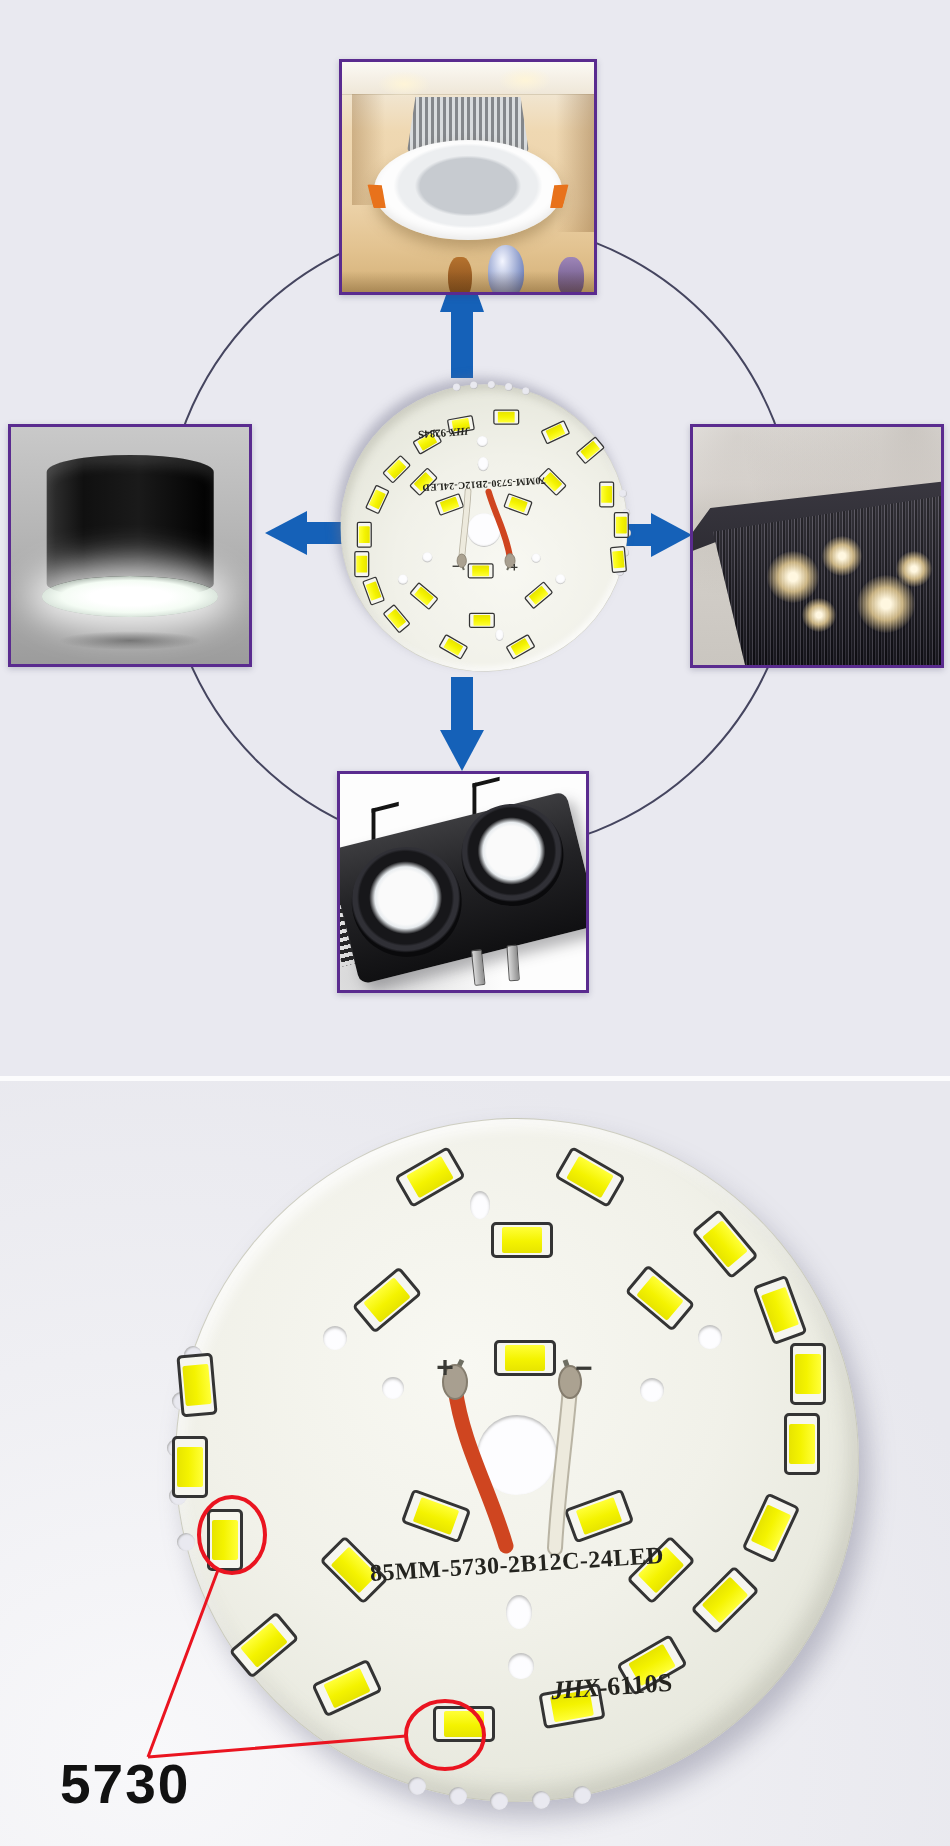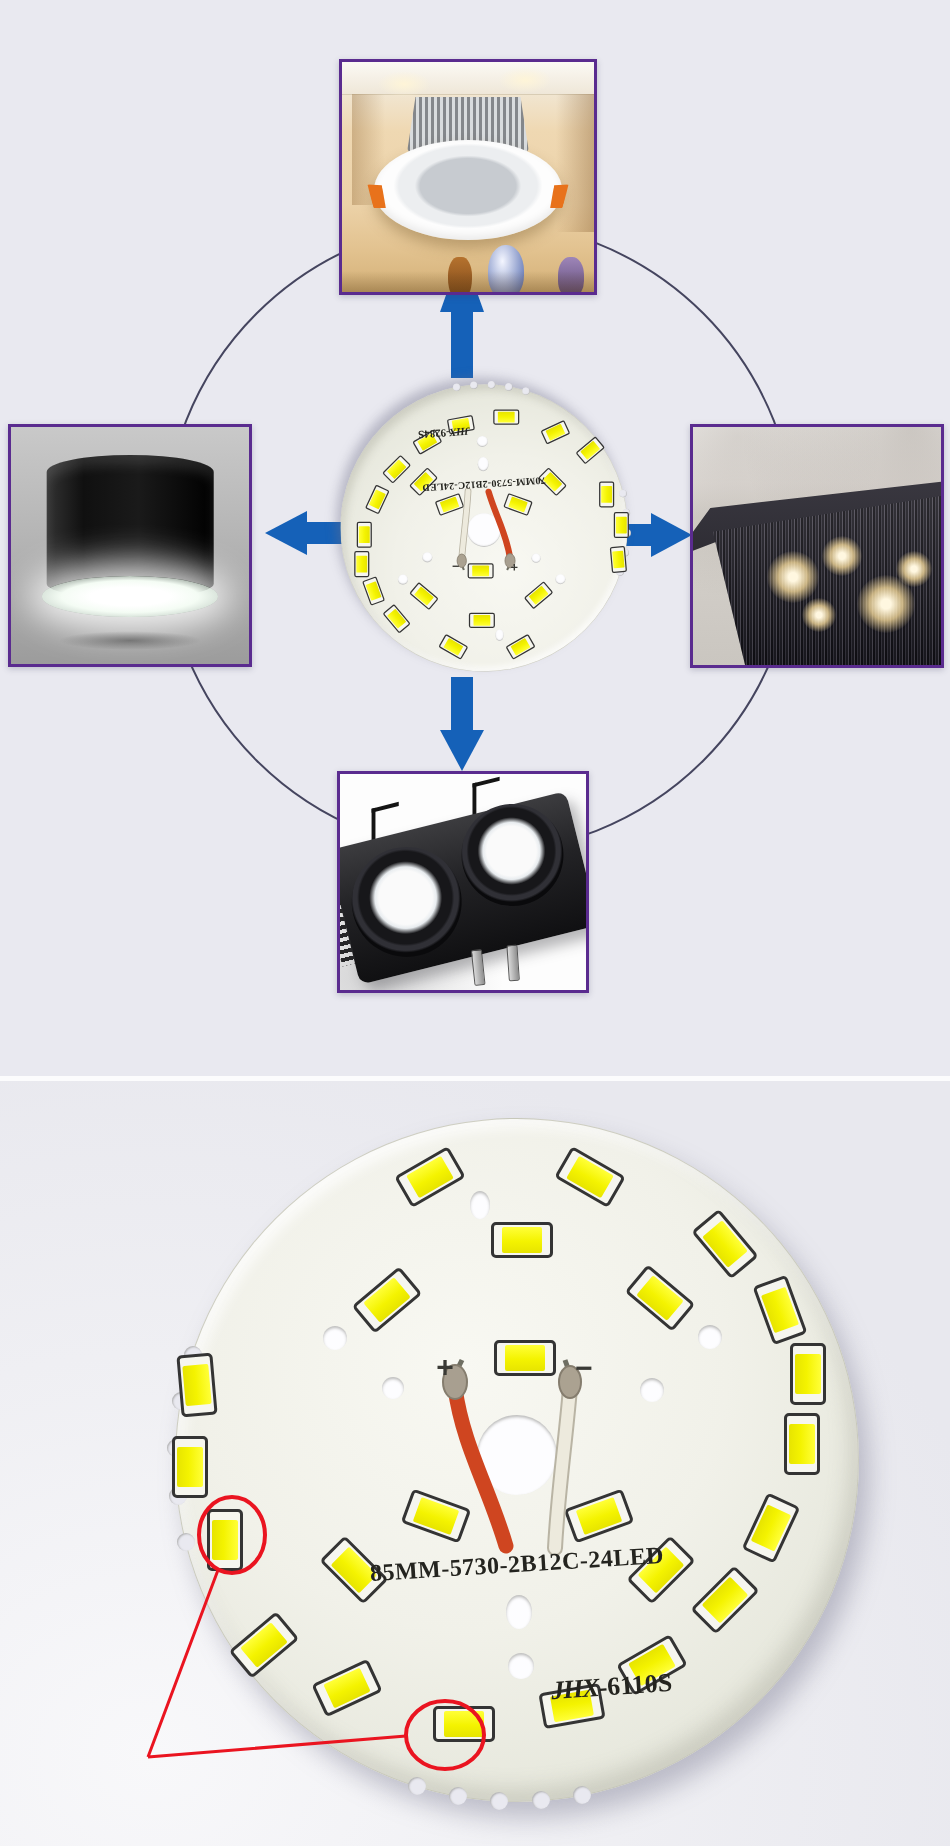--- a/index.html
+++ b/index.html
@@ -293,14 +293,15 @@
       <div class="pcb-label" style="top: 435px; font-size: 24px; transform: rotate(-3.5deg);">85MM-5730-2B12C-24LED</div>
       <div class="pcb-model" style="left: 378px; top: 556px; font-size: 26px; transform: rotate(-4deg);"><span class="scr">JHX</span><span>-6110S</span></div>
     </div>
 
   <svg class="anno-svg" width="950" height="766" viewBox="0 0 950 766">
     <ellipse cx="232" cy="455" rx="33" ry="38" fill="none" stroke="#ea1420" stroke-width="4"></ellipse>
     <ellipse cx="445" cy="655" rx="39" ry="34" fill="none" stroke="#ea1420" stroke-width="4"></ellipse>
     <path d="M148,677 L218,490 M148,677 L406,656" fill="none" stroke="#ea1420" stroke-width="3"></path>
   </svg>
 
+  <div class="chip-label">5730</div>
 
 </div>
 
 </body></html>

